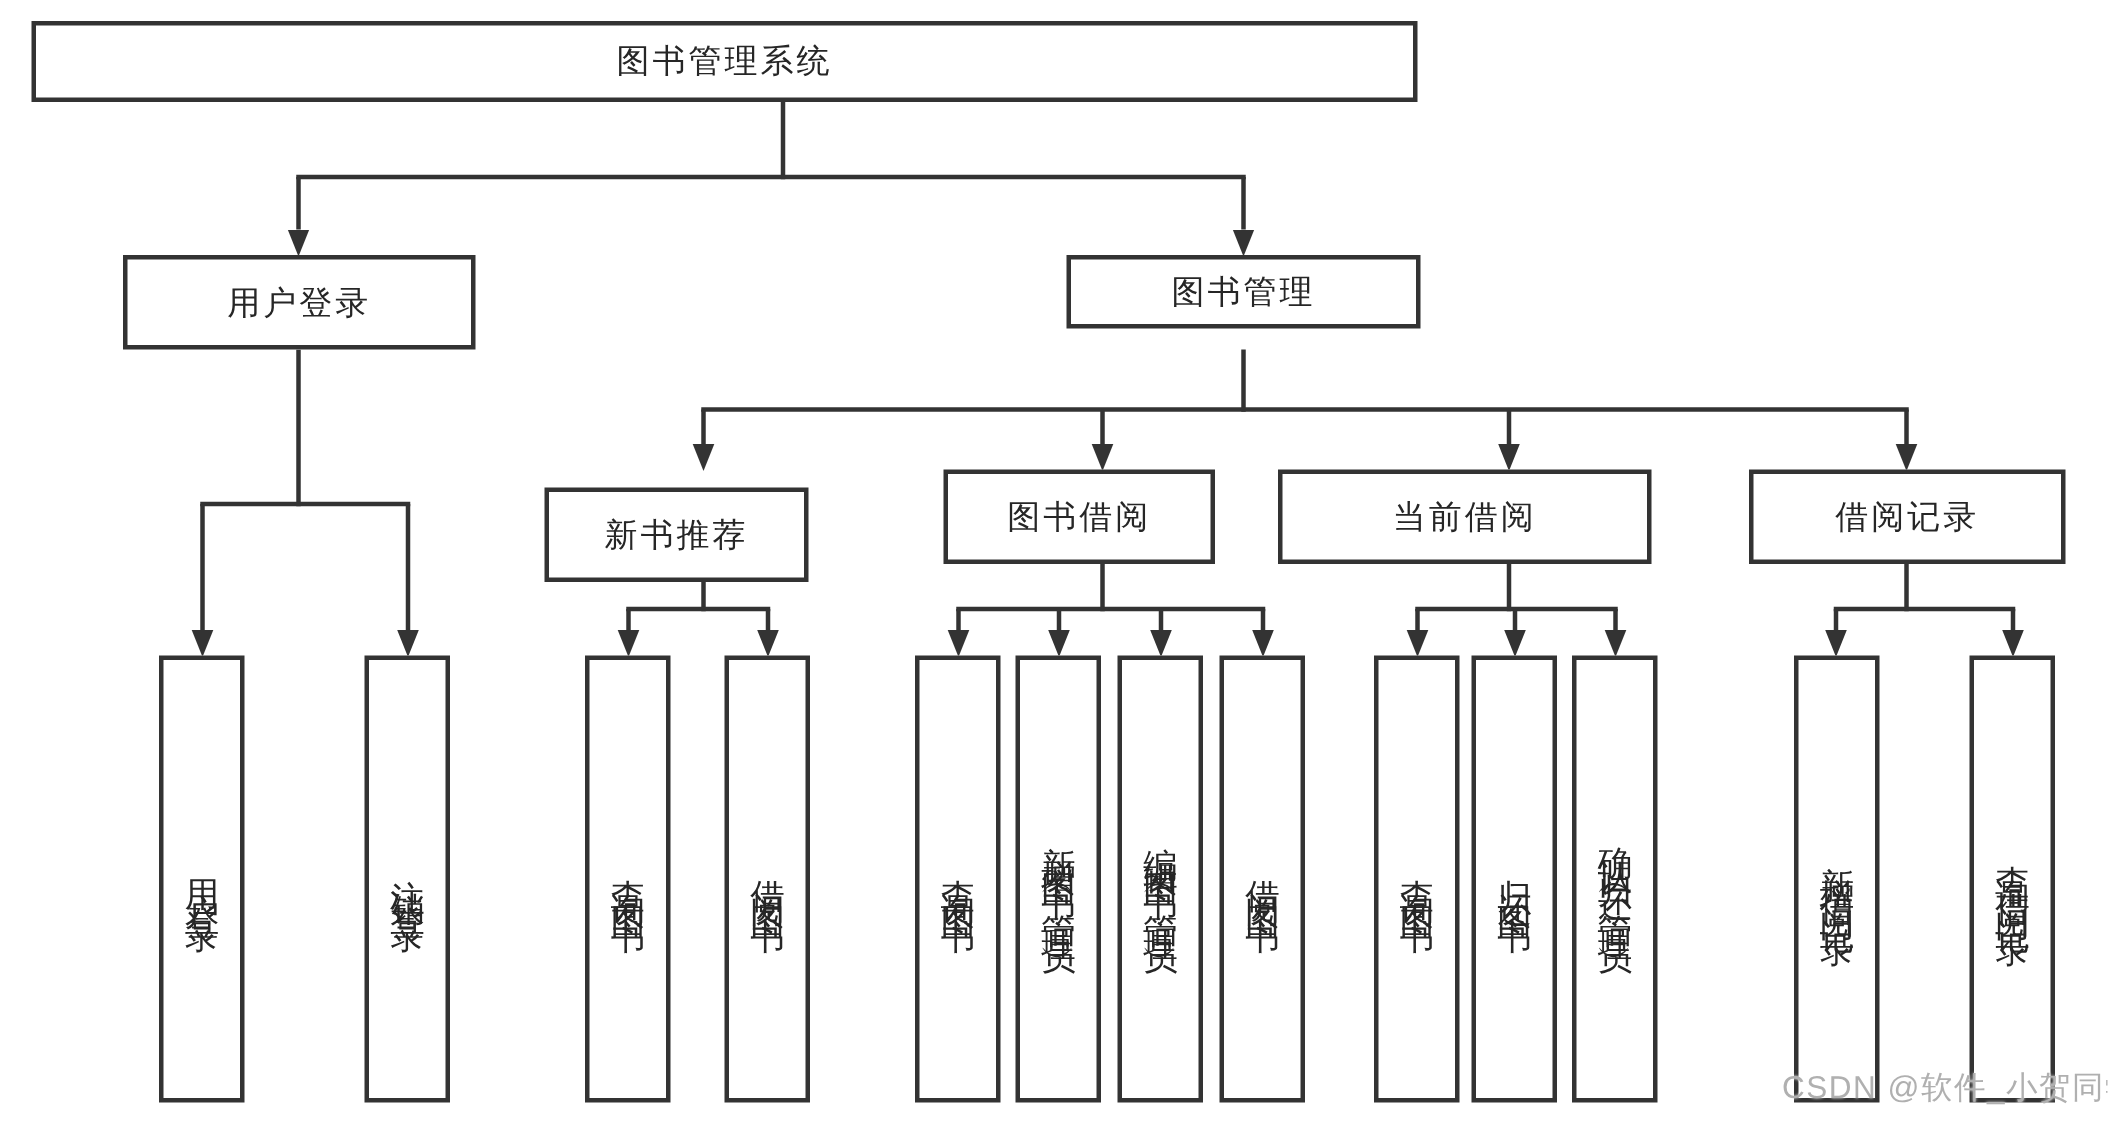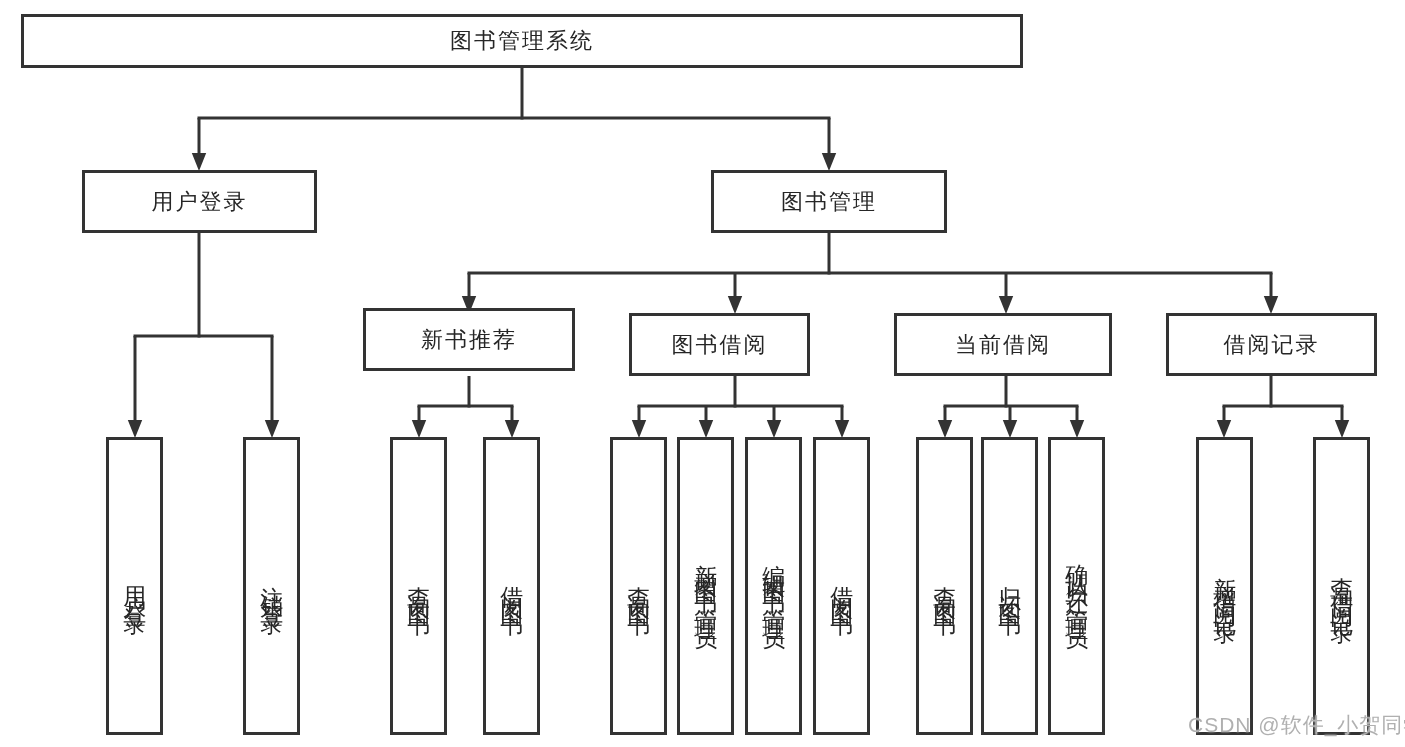--- a/index.html
+++ b/index.html
@@ -13,28 +13,28 @@
     position:absolute;box-sizing:border-box;background:#ffffff;
     border:3px solid #333333;display:flex;align-items:center;justify-content:center;
     z-index:2;
   }
   .hbox{font-size:22px;letter-spacing:2px;white-space:nowrap}
   .leaf span{
     writing-mode:vertical-rl;text-orientation:mixed;
     font-size:23px;letter-spacing:9px;line-height:1.1;
   }
   
-  #n-root{left:21px;top:14px;width:1002px;height:54px}
+  #n-root{left:21px;top:14px;width:924px;height:54px}
   
   #n-user-login{left:82px;top:170px;width:235px;height:63px}
-  #n-book-mgmt{left:711px;top:170px;width:236px;height:63px}
+  #n-book-mgmt{left:711px;top:170px;width:236px;height:49px}
   
-  #n-new-book-rec{left:363px;top:308px;width:212px;height:63px}
+  #n-new-book-rec{left:363px;top:325px;width:176px;height:63px}
   #n-book-borrow{left:629px;top:313px;width:181px;height:63px}
-  #n-current-borrow{left:894px;top:313px;width:218px;height:63px}
+  #n-current-borrow{left:852px;top:313px;width:249px;height:63px}
   #n-borrow-records{left:1166px;top:313px;width:211px;height:63px}
   
   .leaf{top:437px;width:57px;height:298px}
   #n-leaf-user-login{left:106px}
   #n-leaf-logout{left:243px}
   #n-leaf-query-book-1{left:390px}
   #n-leaf-borrow-book-1{left:483px}
   #n-leaf-query-book-2{left:610px}
   #n-leaf-add-book{left:677px}
   #n-leaf-edit-book{left:745px}

